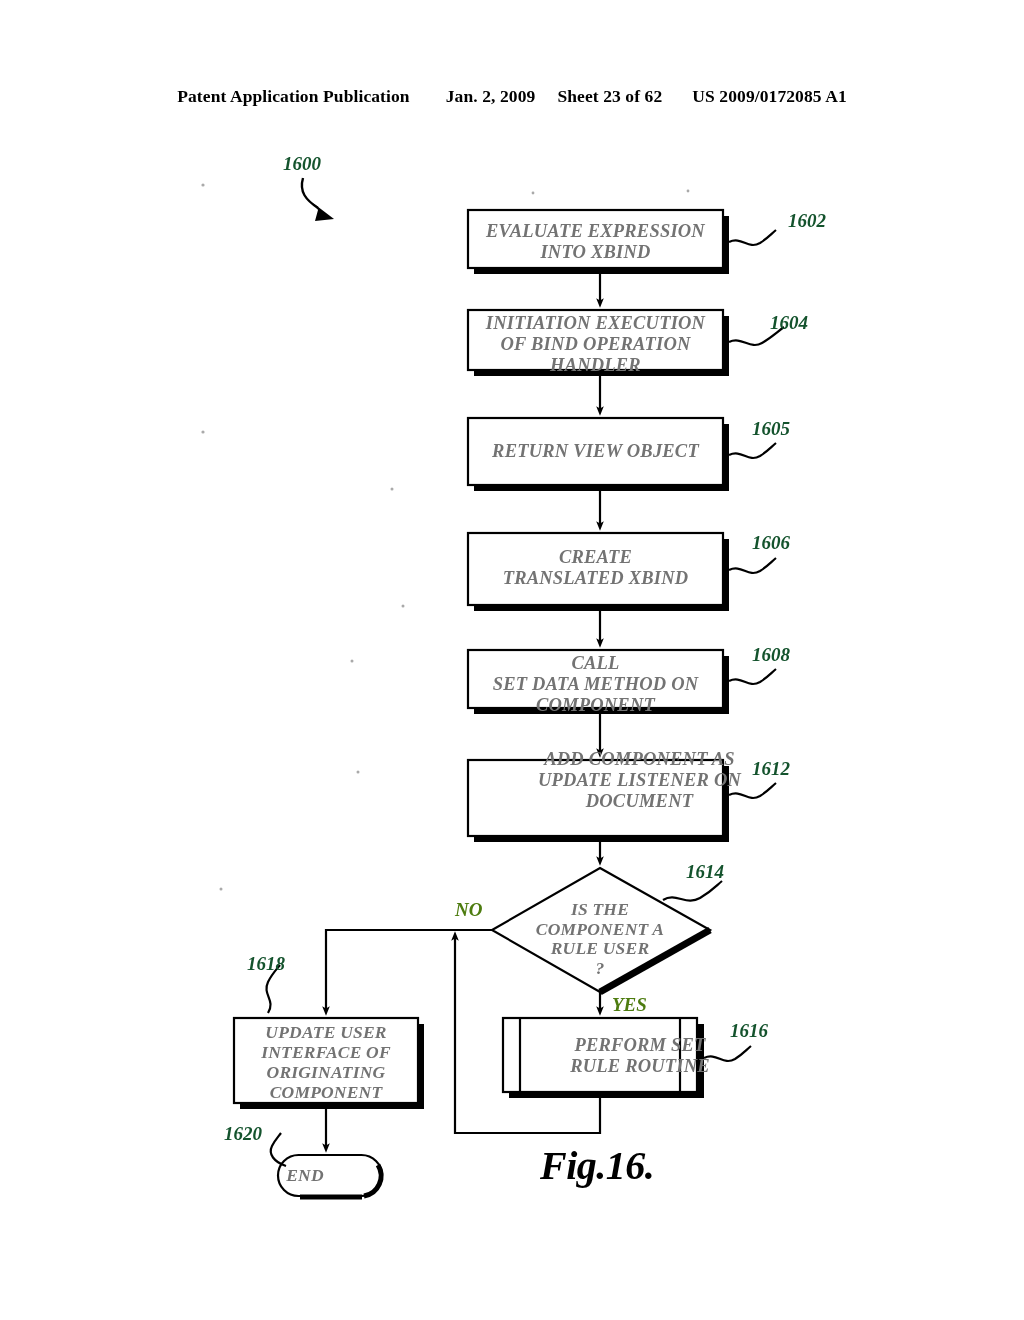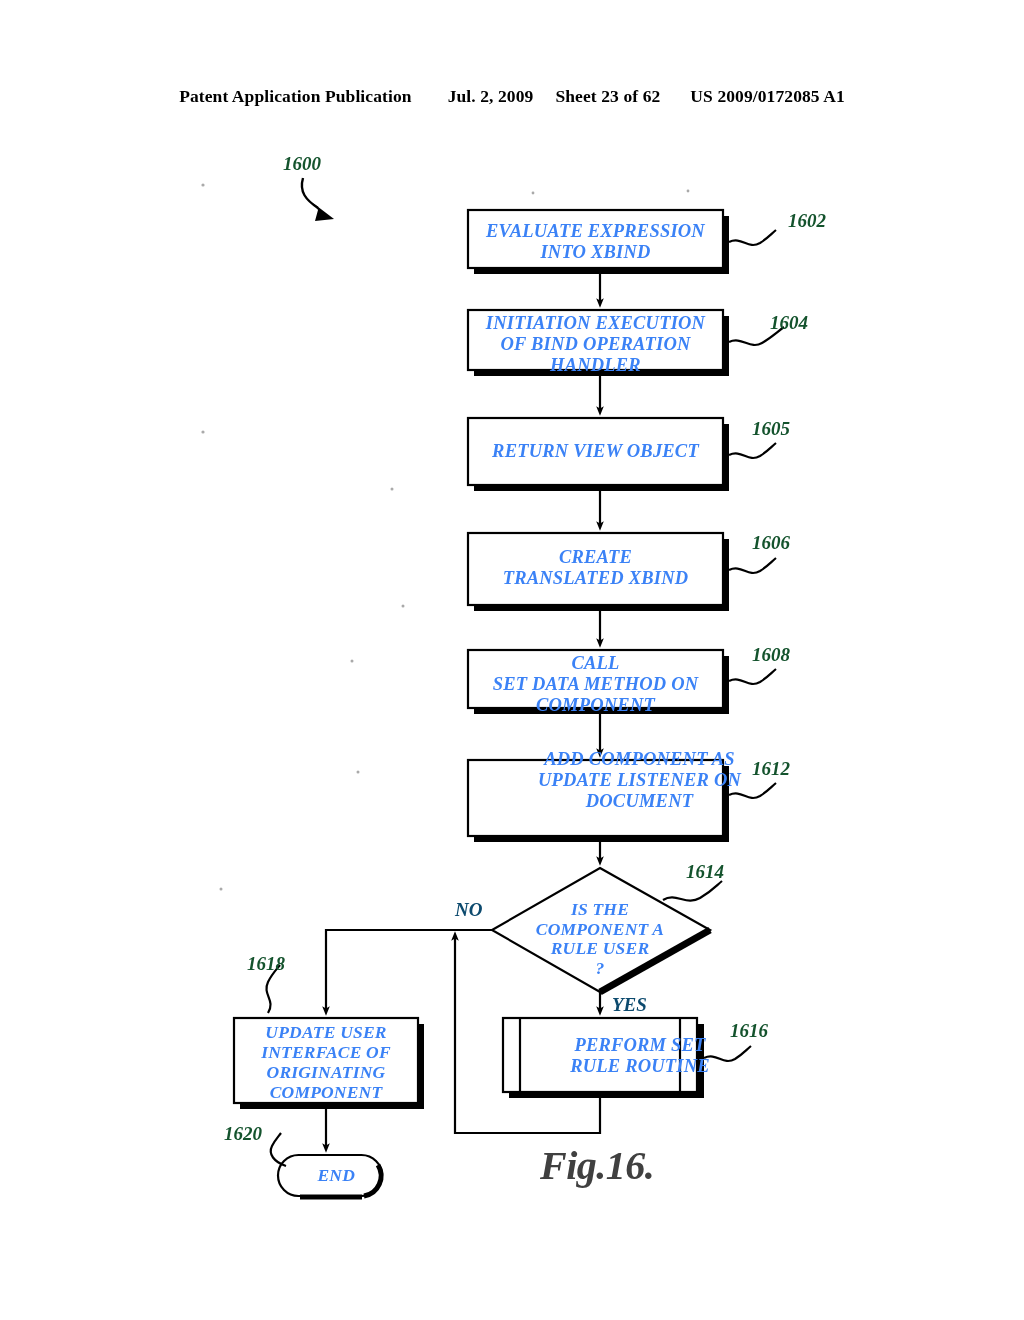--- a/index.html
+++ b/index.html
@@ -49,21 +49,21 @@
   
   .node-label {
     position: absolute;
     text-align: center;
     font-family: "Liberation Serif", "DejaVu Serif", serif;
     font-weight: bold;
     font-style: italic;
     font-size: 18.5px;
     line-height: 21px;
     letter-spacing: 0.2px;
-    color: #3b82f6;
+    color: #737373;
     pointer-events: none;
     white-space: pre-line;
   }
   .node-label.small {
     font-size: 17.5px;
     line-height: 20px;
   }
   .ref-num {
     position: absolute;
     font-family: "Liberation Serif", "DejaVu Serif", serif;
@@ -72,43 +72,43 @@
     font-size: 19px;
     color: #14532d;
     white-space: nowrap;
   }
   .edge-label {
     position: absolute;
     font-family: "Liberation Serif", "DejaVu Serif", serif;
     font-weight: bold;
     font-style: italic;
     font-size: 19px;
-    color: #0c4a6e;
+    color: #4d7c0f;
     white-space: nowrap;
   }
   #fig-caption {
     position: absolute;
     left: 540px;
     top: 1142px;
     font-family: "Liberation Serif", "DejaVu Serif", serif;
     font-weight: bold;
     font-style: italic;
     font-size: 40px;
     letter-spacing: -0.5px;
-    color: #404040;
+    color: #000000;
     white-space: nowrap;
   }
 </style>
 </head>
 <body>
 
 <div id="page">
 
   <div id="pub-header">
-    <span>Patent Application Publication</span><span class="hdr-gap-1"></span><span>Jul. 2, 2009</span><span class="hdr-gap-2"></span><span>Sheet 23 of 62</span><span class="hdr-gap-3"></span><span>US 2009/0172085 A1</span>
+    <span>Patent Application Publication</span><span class="hdr-gap-1"></span><span>Jan. 2, 2009</span><span class="hdr-gap-2"></span><span>Sheet 23 of 62</span><span class="hdr-gap-3"></span><span>US 2009/0172085 A1</span>
   </div>
 
   <svg id="chart-svg" viewBox="0 0 1024 1320" xmlns="http://www.w3.org/2000/svg">
     <defs>
       <marker id="arrow" markerWidth="10" markerHeight="10" refX="5.2" refY="4" orient="auto" markerUnits="userSpaceOnUse">
         <path d="M0.5,0.2 L10,4 L0.5,7.8 L2.6,4 Z" fill="#000"></path>
       </marker>
     </defs>
 
     <g stroke="#000" fill="none" stroke-width="2.2">
@@ -235,21 +235,21 @@
 ?</div>
 
   <div class="node-label" style="left:520px; top:1035px; width:160px;padding-left:40px;">PERFORM SET
 RULE ROUTINE</div>
 
   <div class="node-label small" style="left:234px; top:1022px; width:184px;">UPDATE USER
 INTERFACE OF
 ORIGINATING
 COMPONENT</div>
 
-  <div class="node-label small" style="left:269px; top:1165px; width:86px;text-align:right;">END</div>
+  <div class="node-label small" style="left:262px; top:1165px; width:86px;">END</div>
 
   <div class="ref-num" style="left:283px; top:153px;">1600</div>
 
   <div class="ref-num" style="left:752px; top:210px;margin-left:36px;">1602</div>
 
   <div class="ref-num" style="left:770px; top:312px;">1604</div>
 
   <div class="ref-num" style="left:752px; top:418px;">1605</div>
 
   <div class="ref-num" style="left:752px; top:532px;">1606</div>

